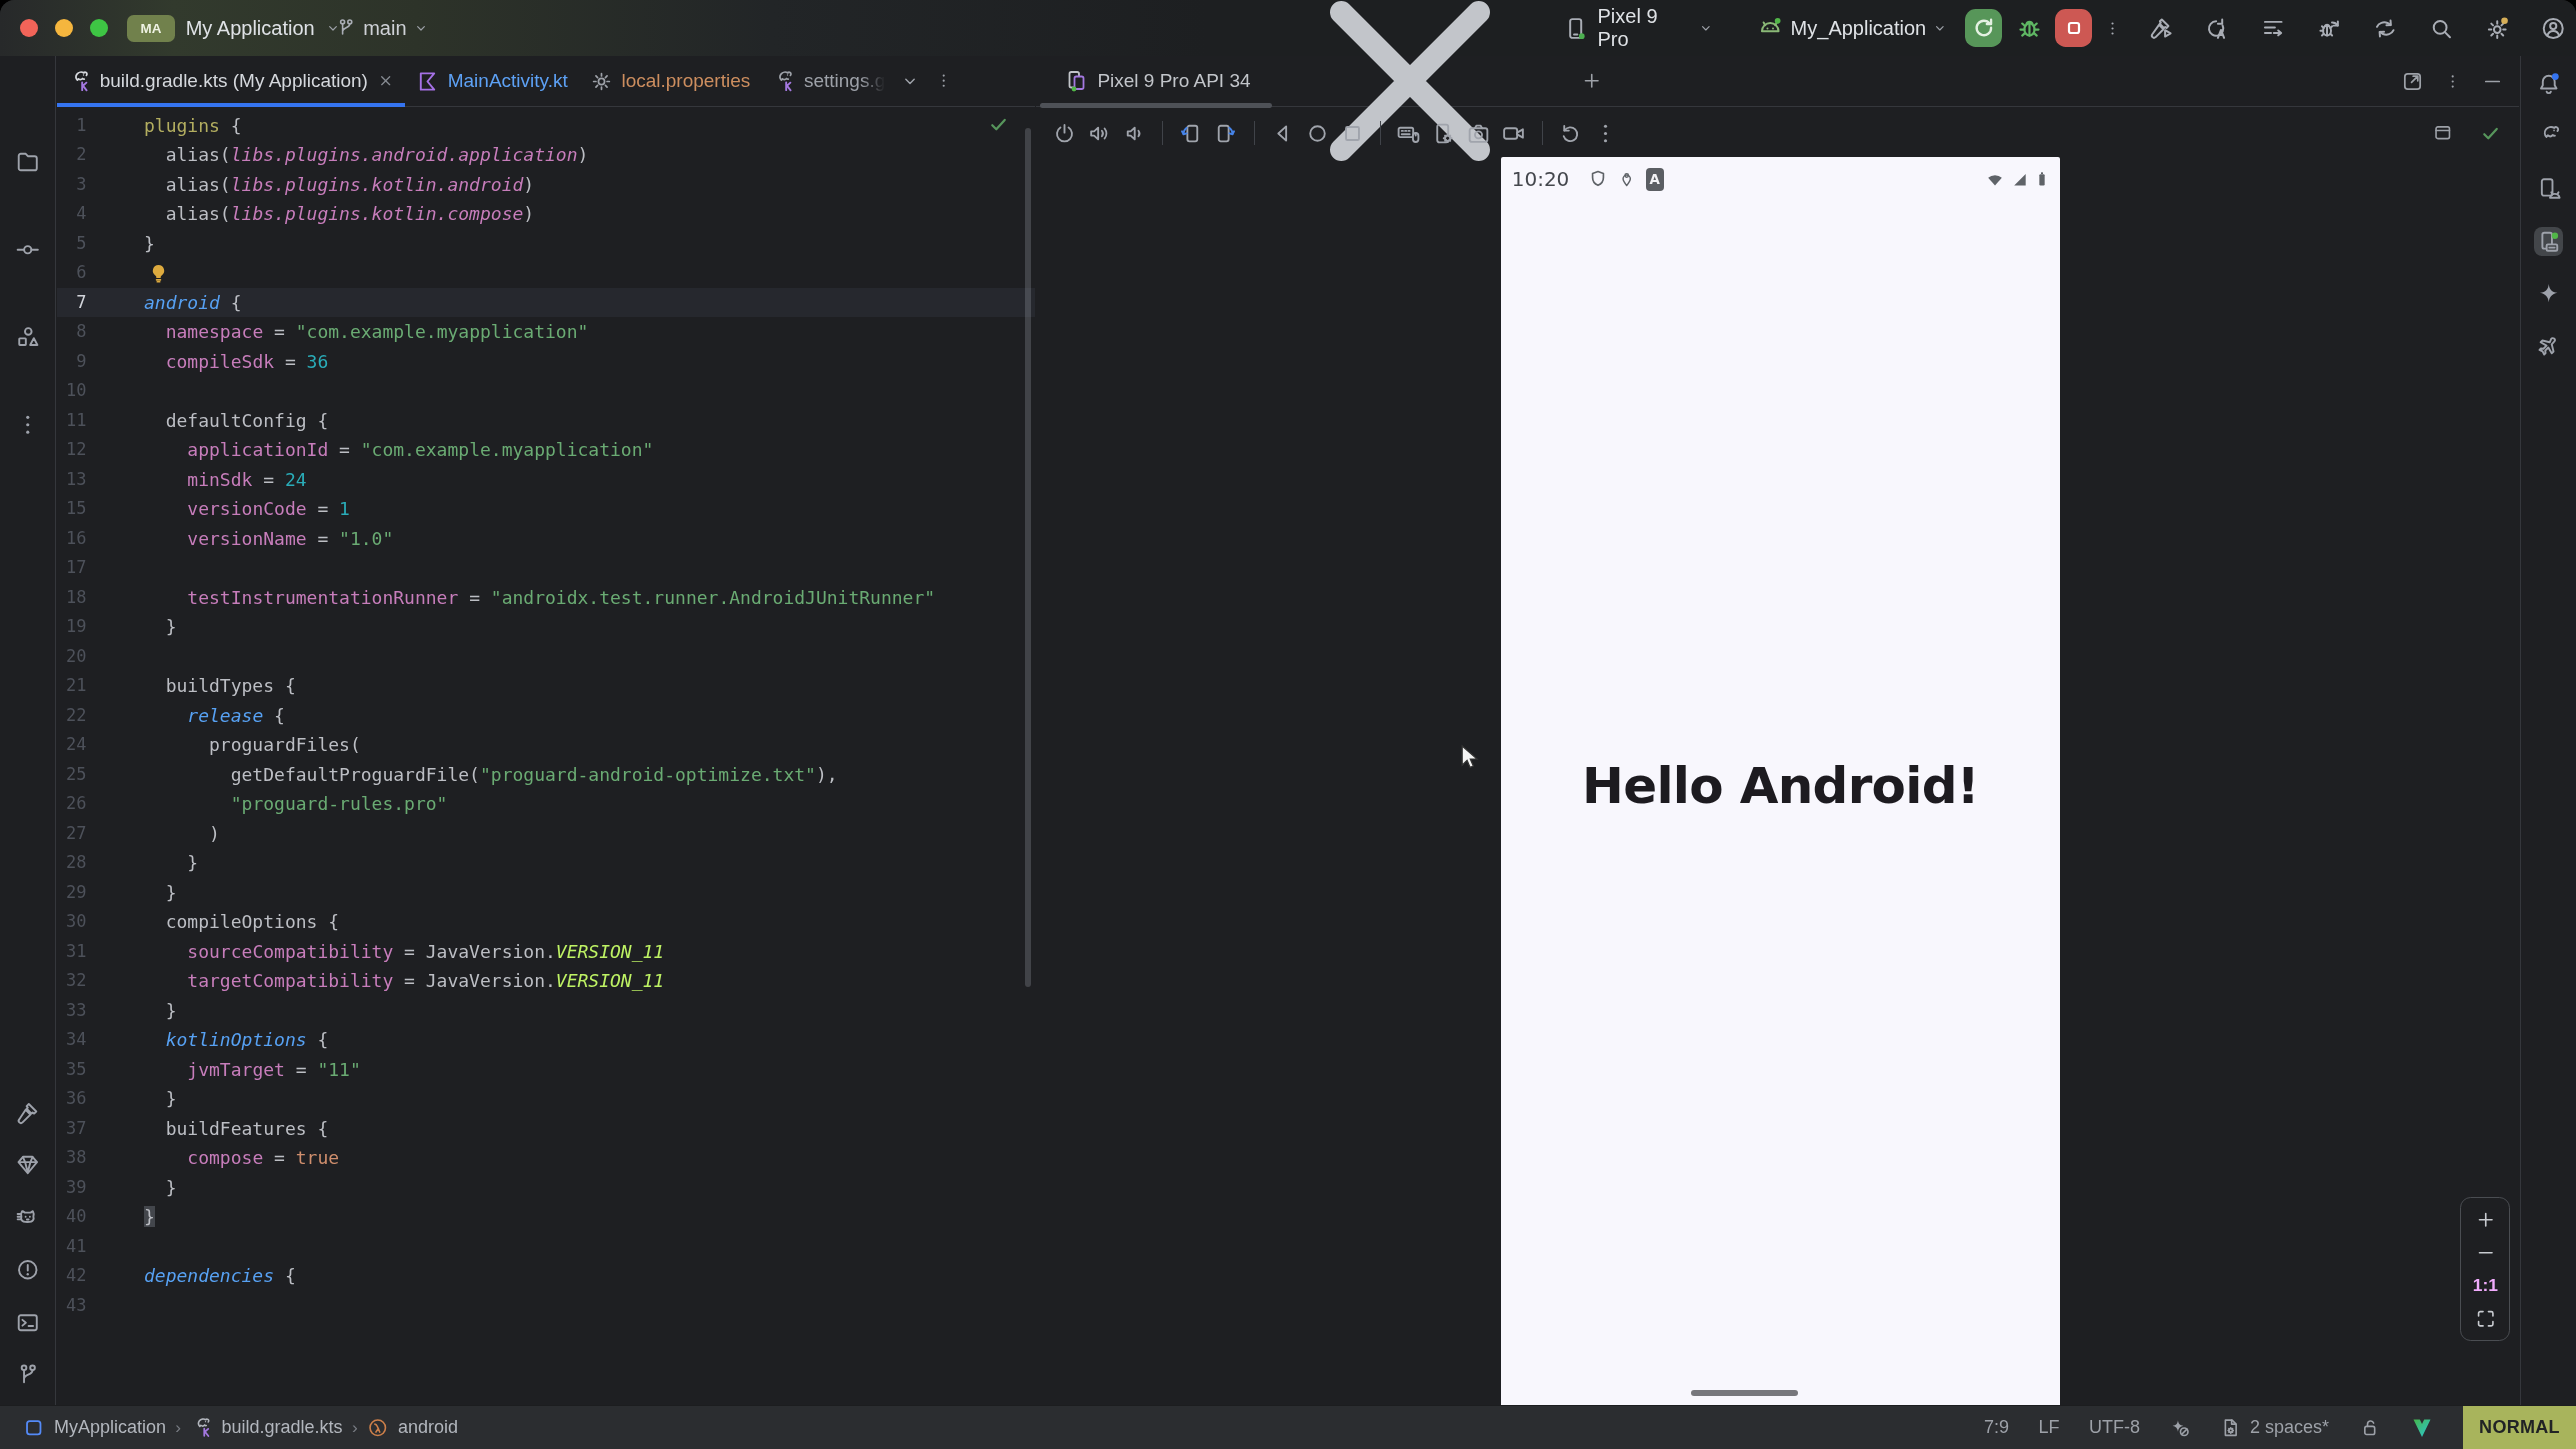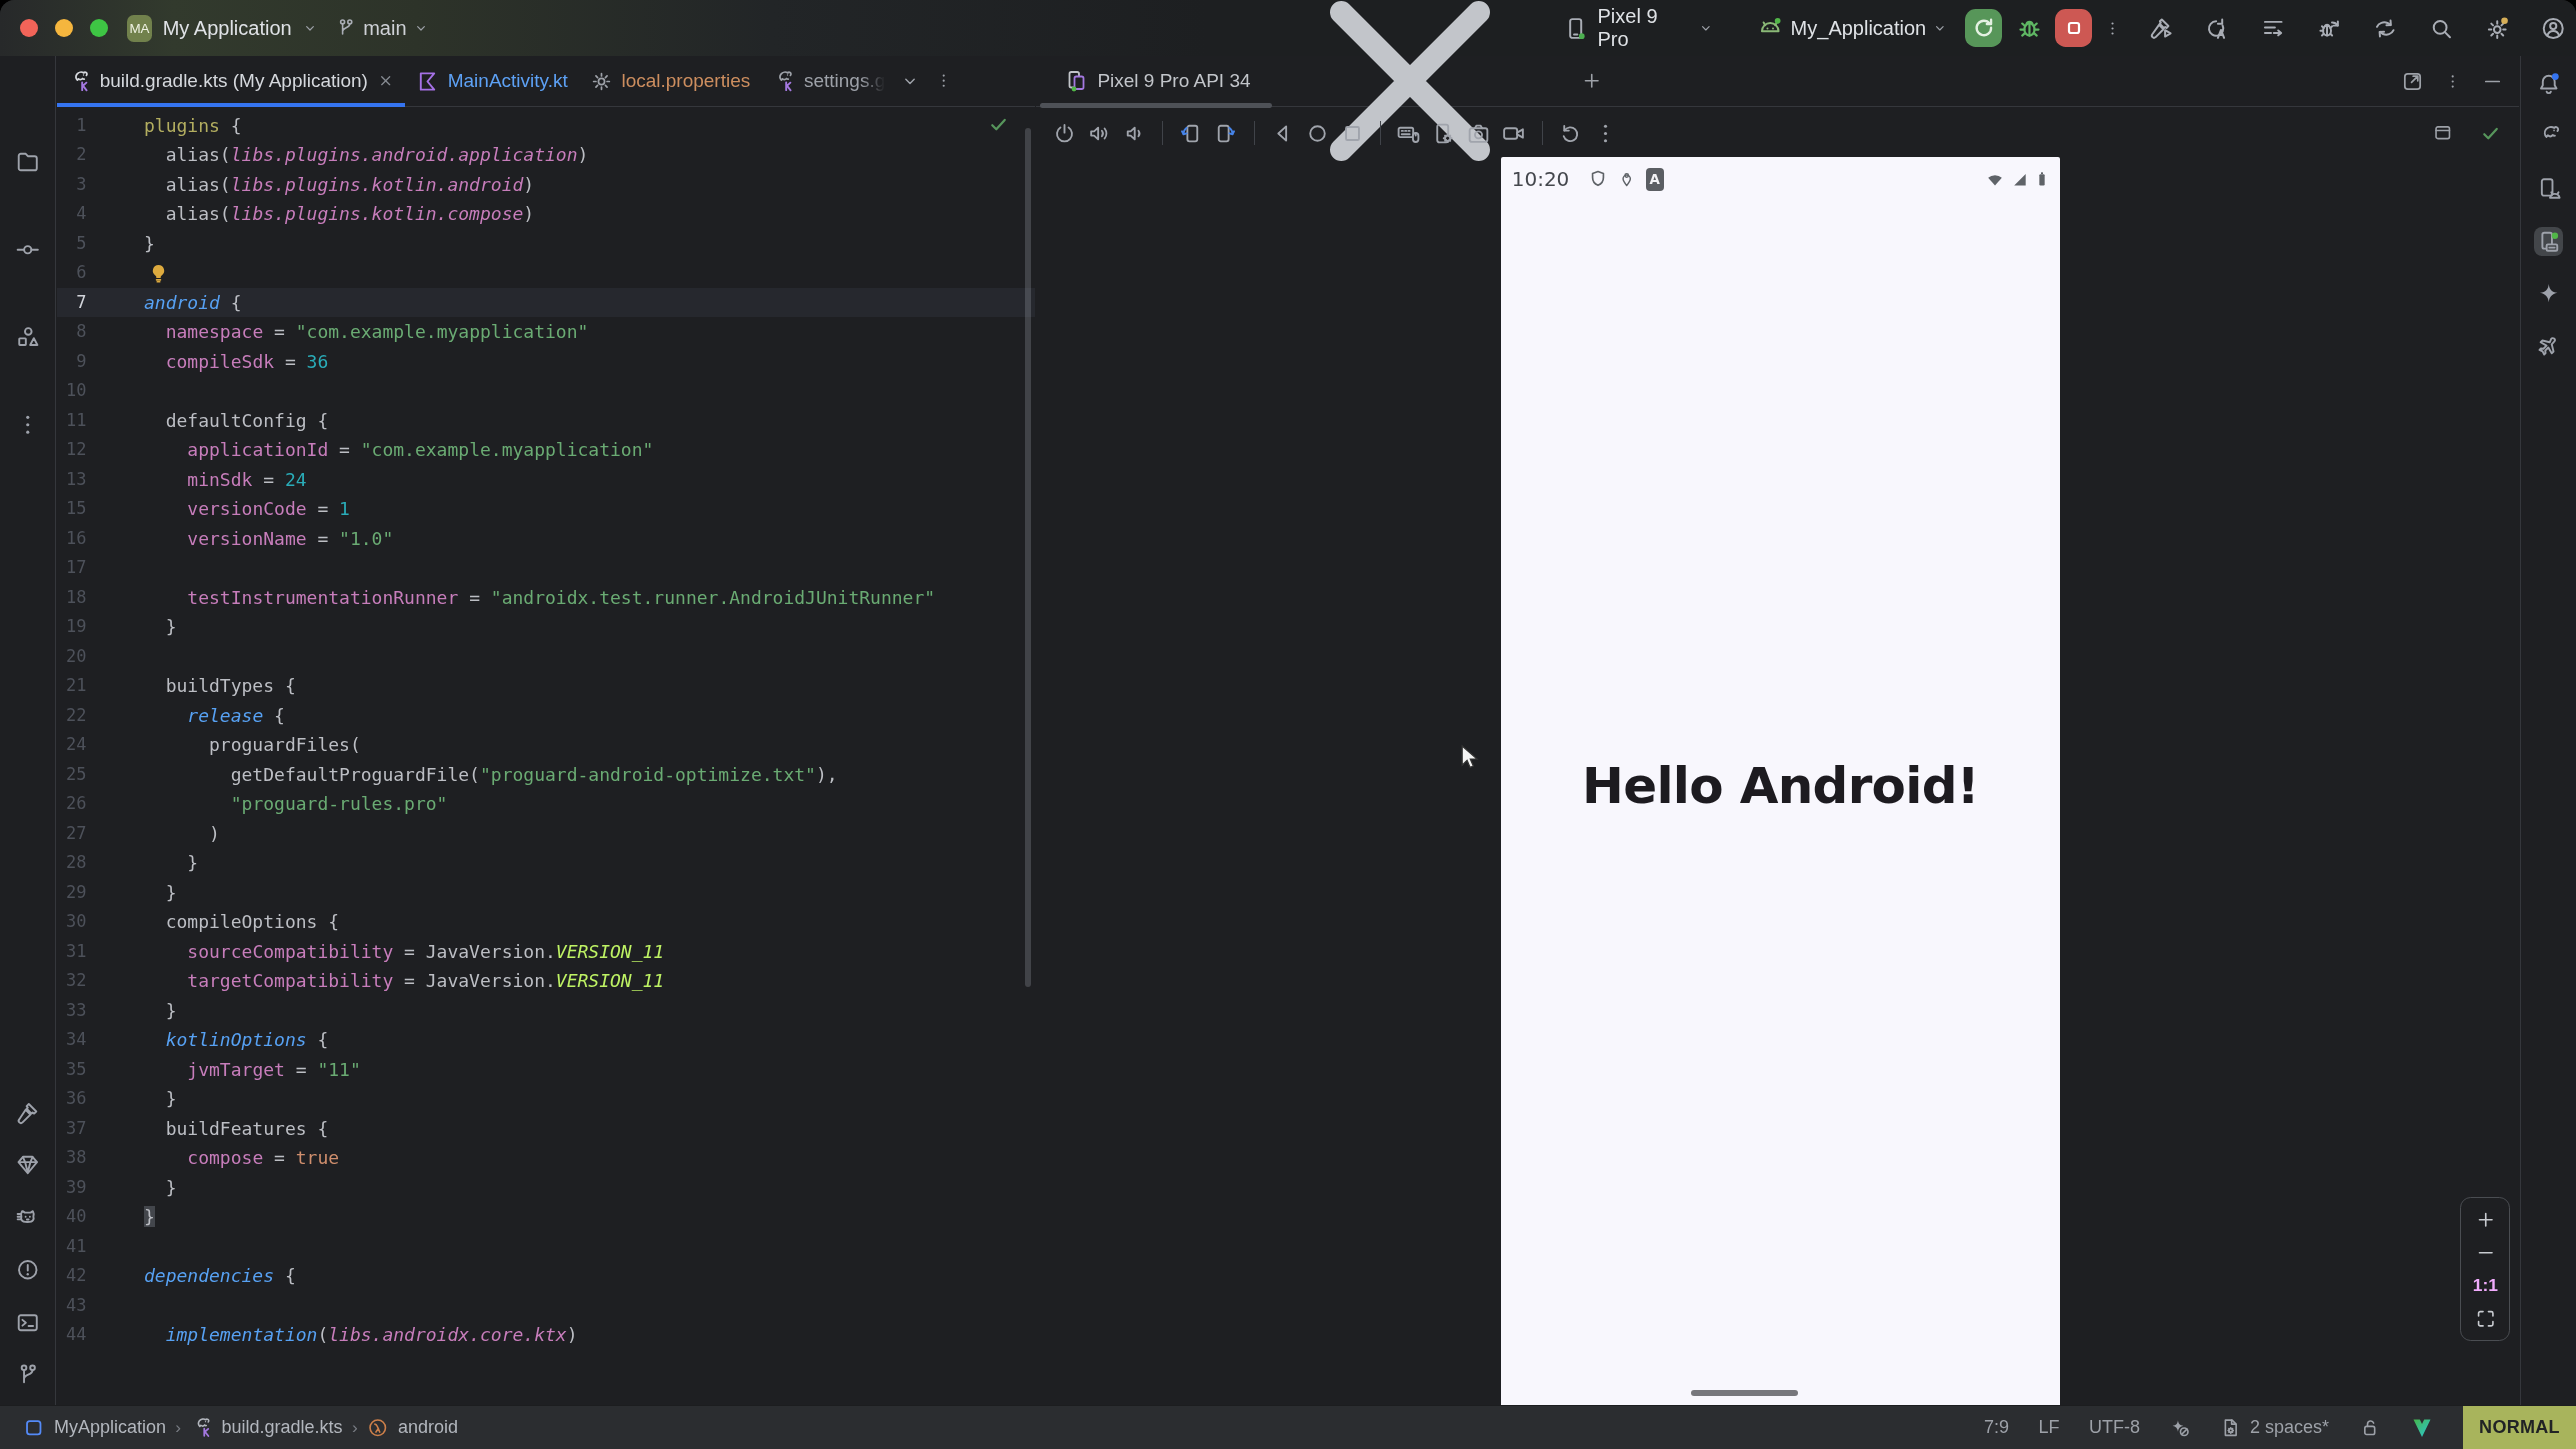--- a/index.html
+++ b/index.html
@@ -9,22 +9,22 @@
   .icon{display:inline-flex;align-items:center;justify-content:center;}
   .icon svg{width:100%;height:100%;display:block;}
 
   
   .titlebar{position:absolute;left:0;top:0;width:2576px;height:56px;
     background:linear-gradient(90deg,#27292a 0px,#323a2d 174px,#2d3329 416px,#222527 771px,#1d1f21 1208px,#1d1f21 100%);}
   .lights{position:absolute;left:20px;top:19px;display:flex;gap:17px;}
   .light{width:18px;height:18px;border-radius:50%;}
   .l-red{background:#f26459;} .l-yel{background:#f5b63e;} .l-grn{background:#3ec544;}
   .proj-group{position:absolute;left:127px;top:0;height:56px;display:flex;align-items:center;gap:10.7px;}
-  .ma-badge{width:25px;height:27px;border-radius:6.7px;background:#71814c;color:#eef2e2;
-    font-weight:normal;font-size:13.4px;display:flex;align-items:center;justify-content:center;}
+  .ma-badge{width:48px;height:27px;border-radius:6.7px;background:#71814c;color:#eef2e2;
+    font-weight:bold;font-size:13.4px;display:flex;align-items:center;justify-content:center;}
   .tb-text{font-size:20px;color:#dfe2e6;}
   .chev{width:16px;height:16px;color:#9da1a8;}
   .branch-group{position:absolute;left:335px;top:0;height:56px;display:flex;align-items:center;gap:6.7px;color:#b6bac0;}
   .run-group{position:absolute;left:1563px;top:0;height:56px;display:flex;align-items:center;}
   .ti{width:27px;height:27px;color:#a9adb5;}
   .pill{width:38px;height:38px;border-radius:10.7px;display:flex;align-items:center;justify-content:center;}
   .pill-run{background:#579659;color:#e4f1e2;}
   .pill-stop{background:#cd5853;color:#fff;}
 
   
@@ -433,21 +433,20 @@
           <div class="cl"><span class="ln">34</span><span class="ct"><span class="t-w">  </span><span class="t-b">kotlinOptions</span><span class="t-w"> {</span></span></div>
           <div class="cl"><span class="ln">35</span><span class="ct"><span class="t-w">    </span><span class="t-p">jvmTarget</span><span class="t-w"> = </span><span class="t-s">"11"</span></span></div>
           <div class="cl"><span class="ln">36</span><span class="ct"><span class="t-w">  }</span></span></div>
           <div class="cl"><span class="ln">37</span><span class="ct"><span class="t-w">  buildFeatures {</span></span></div>
           <div class="cl"><span class="ln">38</span><span class="ct"><span class="t-w">    </span><span class="t-p">compose</span><span class="t-w"> = </span><span class="t-k">true</span></span></div>
           <div class="cl"><span class="ln">39</span><span class="ct"><span class="t-w">  }</span></span></div>
           <div class="cl"><span class="ln">40</span><span class="ct"><span class="t-hl">}</span></span></div>
           <div class="cl"><span class="ln">41</span><span class="ct"></span></div>
           <div class="cl"><span class="ln">42</span><span class="ct"><span class="t-b">dependencies</span><span class="t-w"> {</span></span></div>
           <div class="cl"><span class="ln">43</span><span class="ct"></span></div>
-          <div class="cl"><span class="ln">44</span><span class="ct"><span class="t-w">  </span><span class="t-b">implementation</span><span class="t-w">(</span><span class="t-r">libs.androidx.core.ktx</span><span class="t-w">)</span></span></div>
         </div>
       <span class="icon ed-check">
           <svg viewBox="0 0 24 24" fill="none" stroke="currentColor" stroke-width="1.8" stroke-linecap="round" stroke-linejoin="round">
             <path d="M5.5 12.8l4.2 4.2L18.5 7.2" stroke="#57965c" stroke-width="2.3"></path>
           </svg>
         </span>
       <div class="ed-scrollbar"></div>
     </div>
   </div>
 

